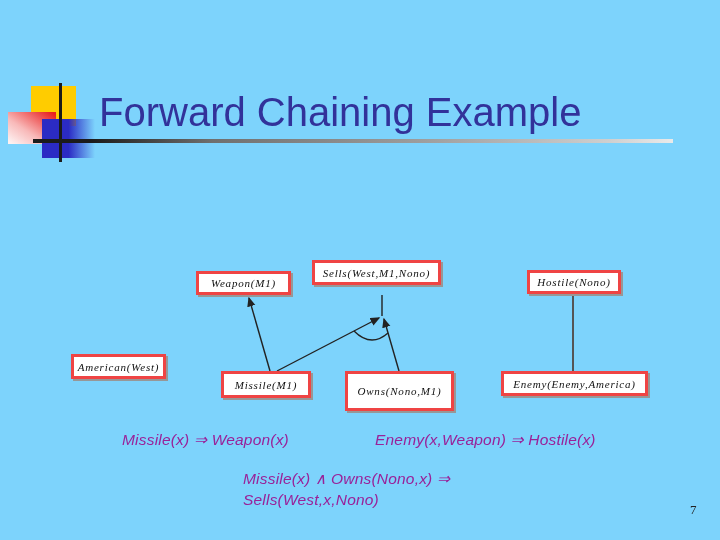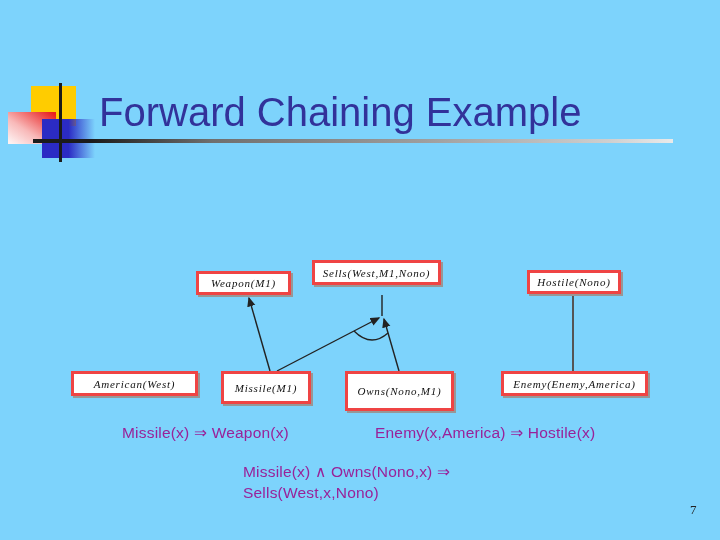--- a/index.html
+++ b/index.html
@@ -31,29 +31,30 @@
     position:absolute;background:#fff;border:3px solid #ef4444;
     box-shadow:2px 2px 0 #979797;
     display:flex;align-items:center;justify-content:center;
     font-family:"Liberation Serif",serif;font-style:italic;
     font-size:11px;letter-spacing:0.8px;color:#101010;white-space:nowrap;
     box-sizing:border-box;
   }
   .n-weapon  {left:196px;top:271px;width:95px; height:24px;}
   .n-sells   {left:312px;top:260px;width:129px;height:25px;}
   .n-hostile {left:527px;top:270px;width:94px; height:24px;}
-  .n-american{left:71px; top:371px;width:127px;height:25px;}
-  .n-missile {left:221px;top:371px;width:90px; height:33px;}
+  .n-american{left:71px; top:354px;width:95px;height:25px;}
+  .n-missile {left:221px;top:371px;width:90px; height:27px;}
   .n-owns    {left:345px;top:371px;width:109px;height:40px;}
   .n-enemy   {left:501px;top:371px;width:147px;height:25px;}
   
   .rule{
-    position:absolute;color:#992299;
+    position:absolute;font-style:italic;color:#992299;
     font-size:15.5px;letter-spacing:0.2px;white-space:nowrap;
     font-family:"Liberation Sans",sans-serif;
+    margin-top:7px;
   }
   .rule-1{left:122px;top:424px;}
   .rule-2{left:375px;top:424px;}
   .rule-3{left:243px;top:461px;line-height:21px;}
   .page-number{
     position:absolute;left:690px;top:502px;font-size:13px;color:#222;
     font-family:"Liberation Serif",serif;
   }
 </style>
 </head>
@@ -85,21 +86,21 @@
 
   <div class="node n-weapon">Weapon(M1)</div>
   <div class="node n-sells">Sells(West,M1,Nono)</div>
   <div class="node n-hostile">Hostile(Nono)</div>
   <div class="node n-american">American(West)</div>
   <div class="node n-missile">Missile(M1)</div>
   <div class="node n-owns">Owns(Nono,M1)</div>
   <div class="node n-enemy">Enemy(Enemy,America)</div>
 
   <div class="rule rule-1">Missile(x) ⇒ Weapon(x)</div>
-  <div class="rule rule-2">Enemy(x,America) ⇒ Hostile(x)</div>
+  <div class="rule rule-2">Enemy(x,Weapon) ⇒ Hostile(x)</div>
   <div class="rule rule-3">
     <div>Missile(x) ∧ Owns(Nono,x) ⇒</div>
     <div>Sells(West,x,Nono)</div>
   </div>
 
   <div class="page-number">7</div>
 
 </div>
 
 </body></html>

